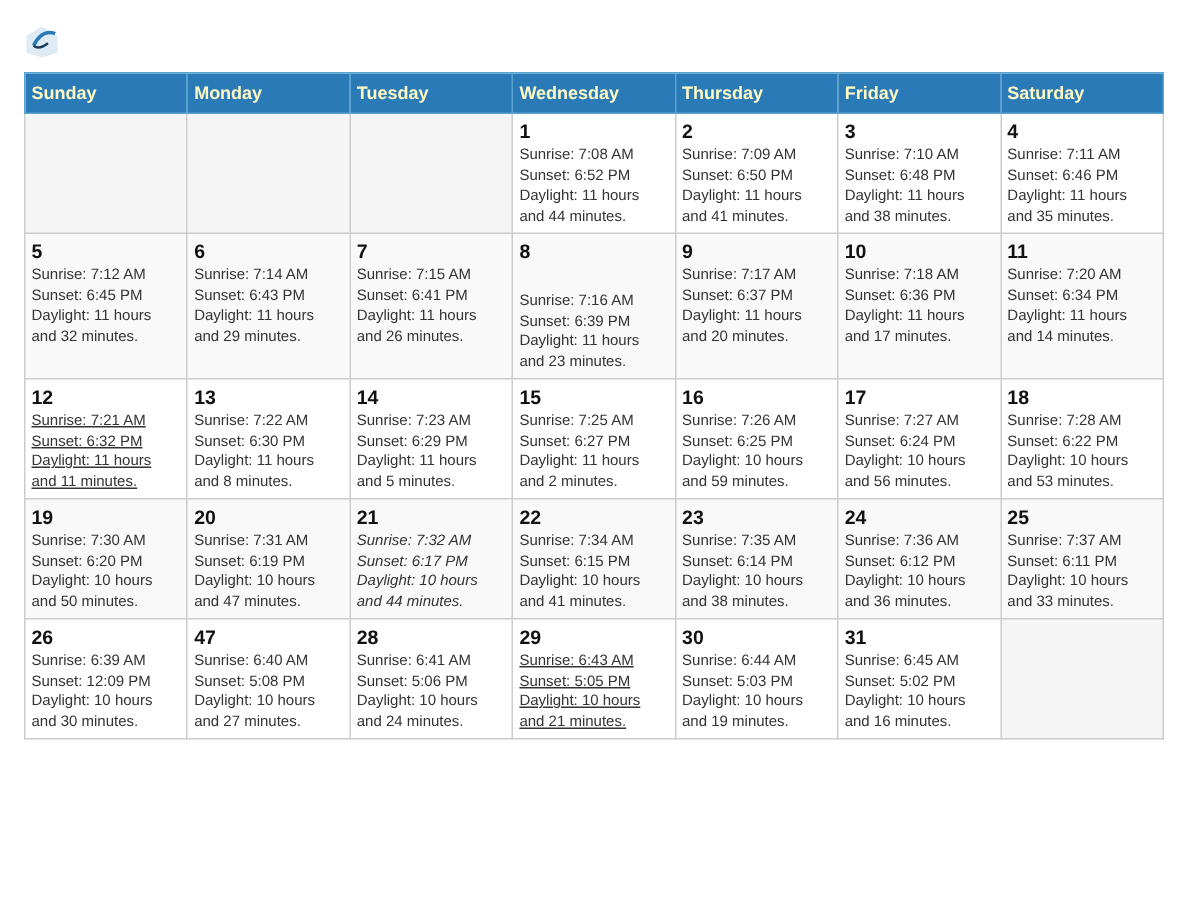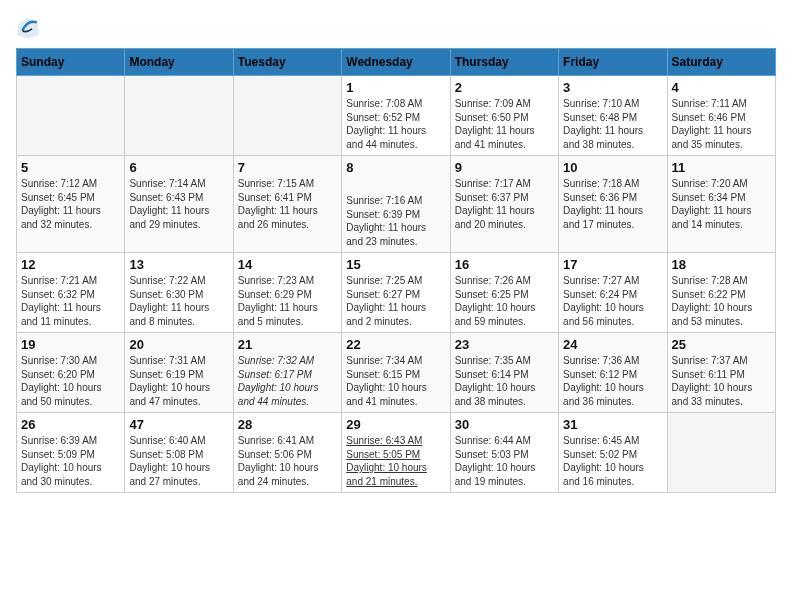--- a/index.html
+++ b/index.html
@@ -46,21 +46,21 @@
       font-size: 15px;
       color: #333;
     }
     table {
       width: 100%;
       border-collapse: collapse;
       table-layout: fixed;
     }
     th {
       background-color: #2a7ab8;
-      color: #000000;
+      color: #fef9c3;
       font-size: 12px;
       font-weight: bold;
       padding: 6px 4px;
       text-align: left;
       border: 1px solid #5ba3d0;
     }
     td {
       border: 1px solid #ccc;
       vertical-align: top;
       padding: 4px 4px;
@@ -206,21 +206,21 @@
           <div class="day-number">11</div>
           <div class="day-info" style="white-space: pre-line;">Sunrise: 7:20 AM
 Sunset: 6:34 PM
 Daylight: 11 hours
 and 14 minutes.</div>
         </td>
       </tr>
       <tr class="row-odd">
         <td>
           <div class="day-number">12</div>
-          <div class="day-info" style="white-space: pre-line;">Sunrise: 7:21 AM
+          <div class="day-info" style="white-space: pre-line; text-decoration: underline;">Sunrise: 7:21 AM
 Sunset: 6:32 PM
 Daylight: 11 hours
 and 11 minutes.</div>
         </td>
         <td>
           <div class="day-number">13</div>
           <div class="day-info" style="white-space: pre-line;">Sunrise: 7:22 AM
 Sunset: 6:30 PM
 Daylight: 11 hours
 and 8 minutes.</div>
@@ -309,21 +309,21 @@
           <div class="day-info" style="white-space: pre-line;">Sunrise: 7:37 AM
 Sunset: 6:11 PM
 Daylight: 10 hours
 and 33 minutes.</div>
         </td>
       </tr>
       <tr class="row-odd">
         <td>
           <div class="day-number">26</div>
           <div class="day-info" style="white-space: pre-line;">Sunrise: 6:39 AM
-Sunset: 5:09 PM
+Sunset: 12:09 PM
 Daylight: 10 hours
 and 30 minutes.</div>
         </td>
         <td>
           <div class="day-number">47</div>
           <div class="day-info" style="white-space: pre-line;">Sunrise: 6:40 AM
 Sunset: 5:08 PM
 Daylight: 10 hours
 and 27 minutes.</div>
         </td>

